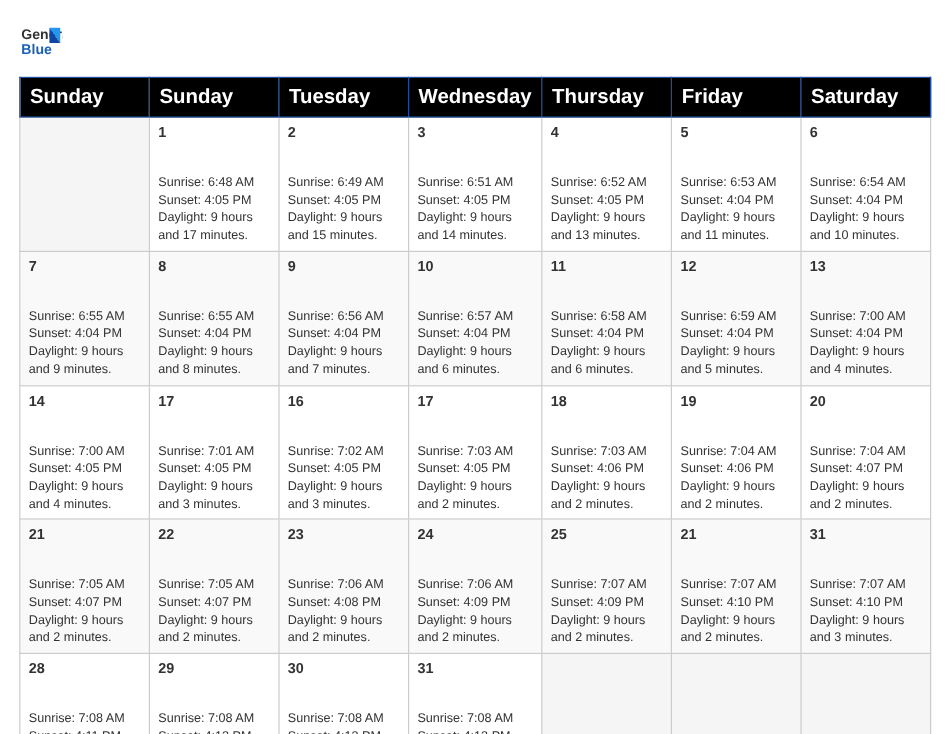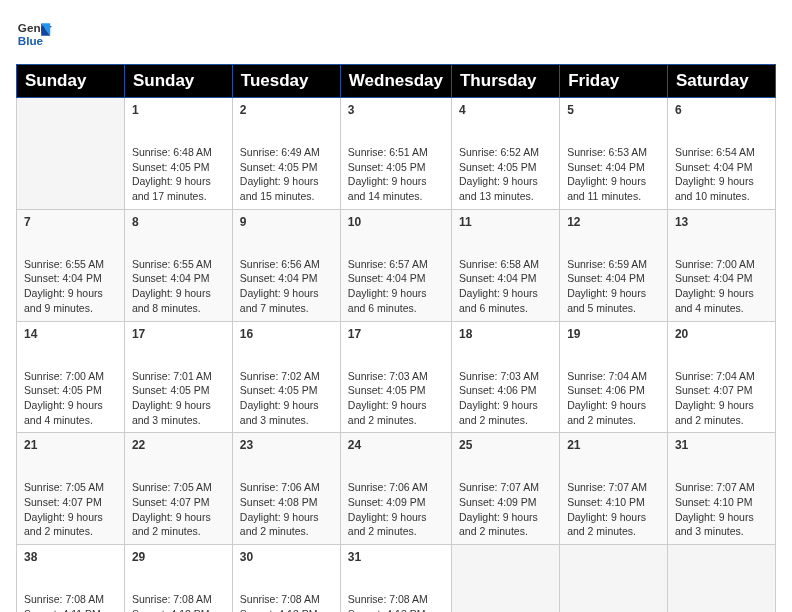--- a/index.html
+++ b/index.html
@@ -221,21 +221,21 @@
           <span class="day-number">21</span>
           <div class="day-info">Sunrise: 7:07 AM<br>Sunset: 4:10 PM<br>Daylight: 9 hours and 2 minutes.</div>
         </td>
         <td>
           <span class="day-number">31</span>
           <div class="day-info">Sunrise: 7:07 AM<br>Sunset: 4:10 PM<br>Daylight: 9 hours and 3 minutes.</div>
         </td>
       </tr>
       <tr>
         <td>
-          <span class="day-number">38</span>
+          <span class="day-number">28</span>
           <div class="day-info">Sunrise: 7:08 AM<br>Sunset: 4:11 PM<br>Daylight: 9 hours and 3 minutes.</div>
         </td>
         <td>
           <span class="day-number">29</span>
           <div class="day-info">Sunrise: 7:08 AM<br>Sunset: 4:12 PM<br>Daylight: 9 hours and 3 minutes.</div>
         </td>
         <td>
           <span class="day-number">30</span>
           <div class="day-info">Sunrise: 7:08 AM<br>Sunset: 4:13 PM<br>Daylight: 9 hours and 4 minutes.</div>
         </td>

